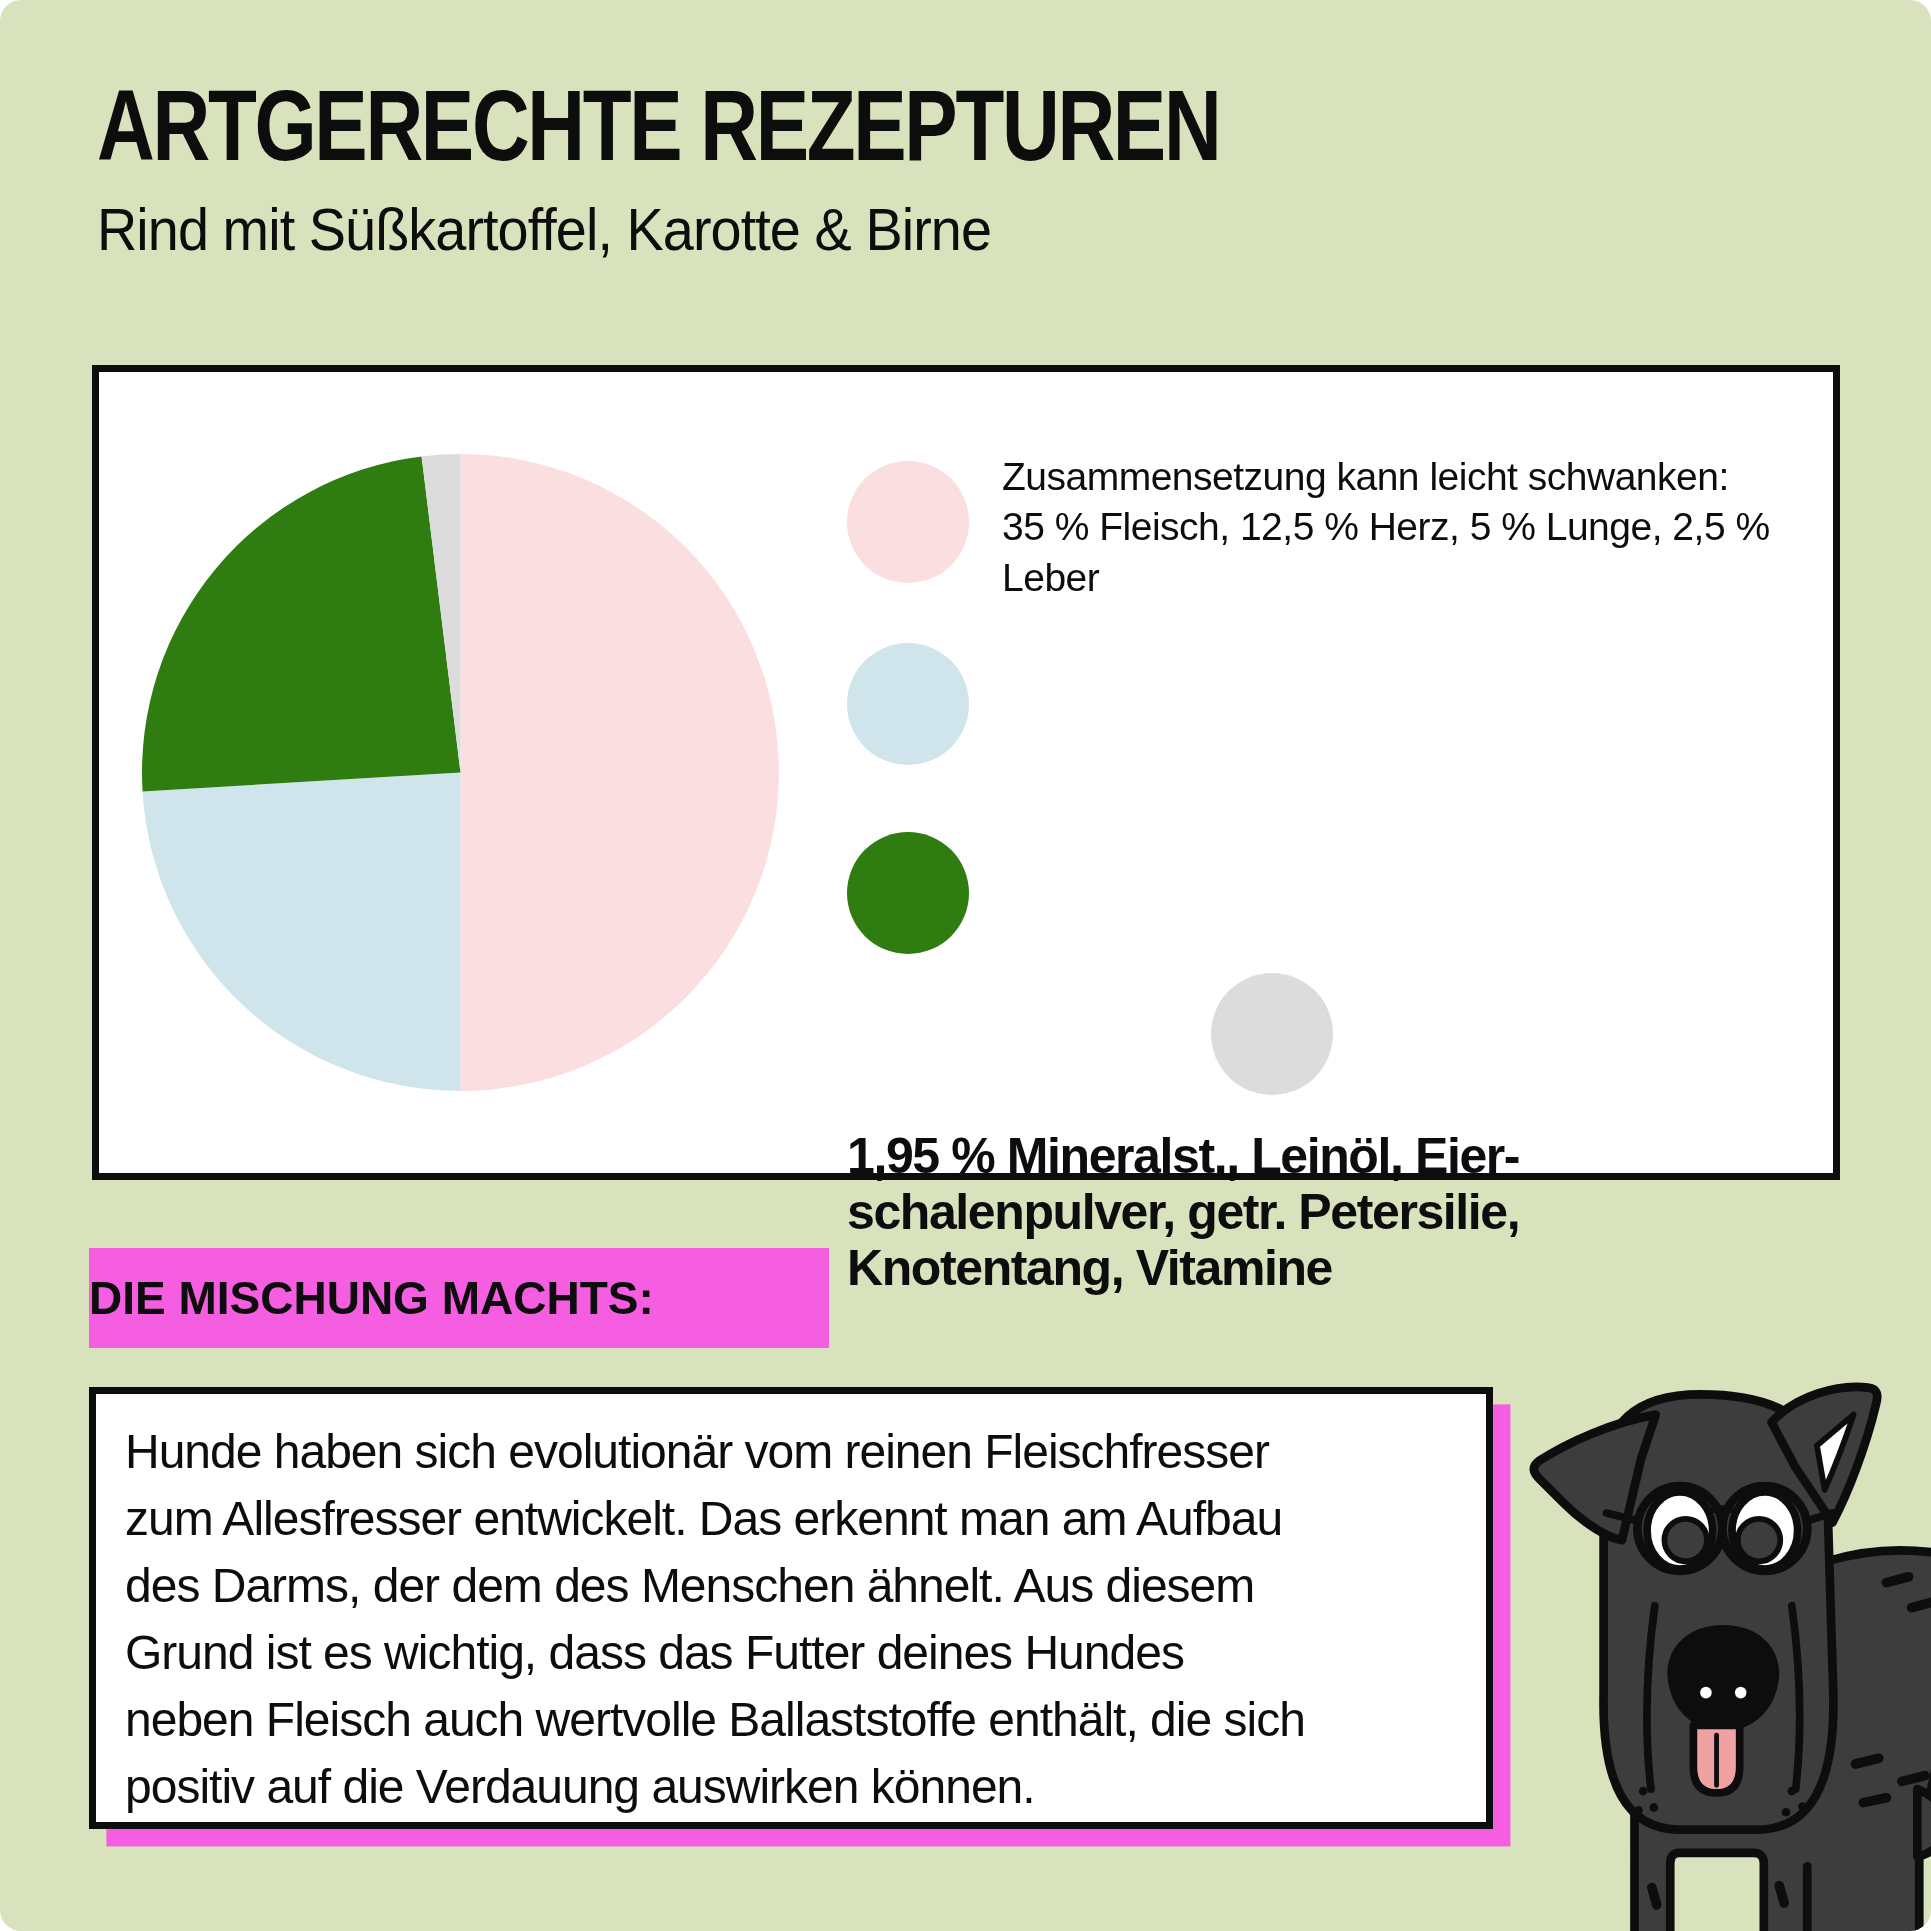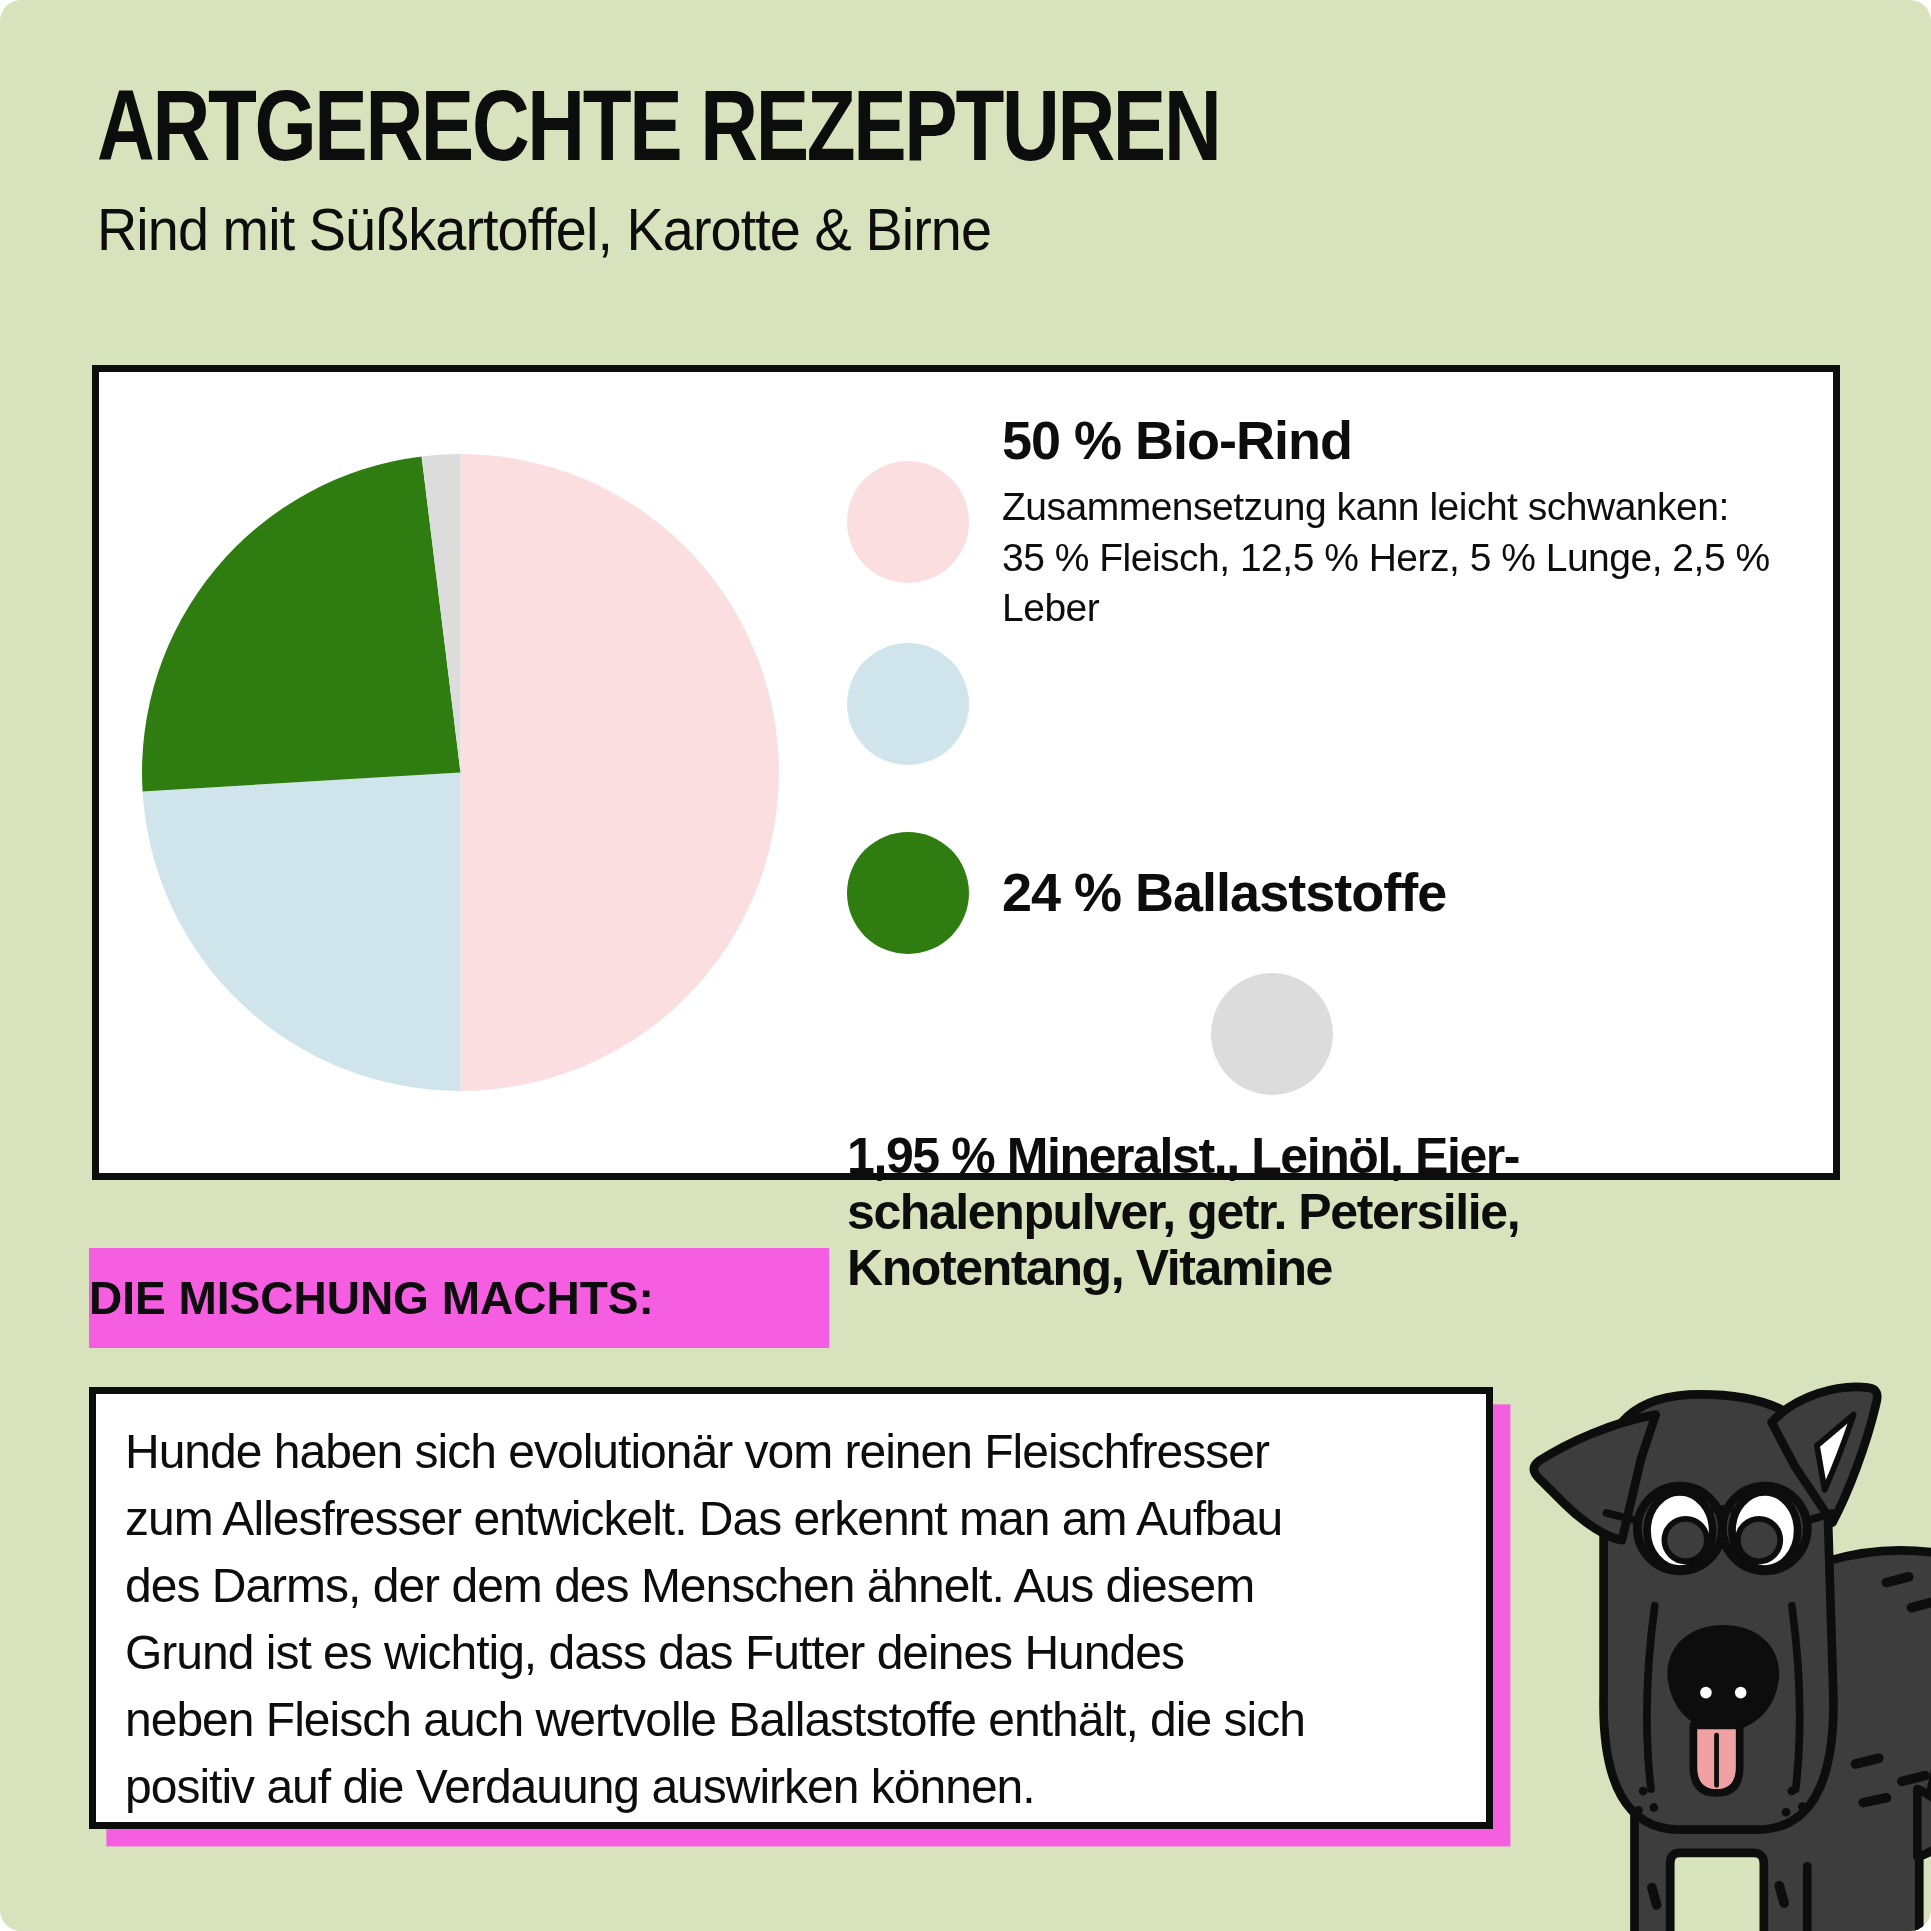--- a/index.html
+++ b/index.html
@@ -78,35 +78,33 @@
         <path d="M330,330 L330,0 A330,330 0 0 1 330,660 Z" fill="#fbdee0"></path>
         <path d="M330,330 L330,660 A330,330 0 0 1 0.59,349.69 Z" fill="#cfe4eb"></path>
         <path d="M330,330 L0.59,349.69 A330,330 0 0 1 289.69,2.47 Z" fill="#2f7d11"></path>
         <path d="M330,330 L289.69,2.47 A330,330 0 0 1 330,0 Z" fill="#dcdcdc"></path>
       </svg>
     </div>
 
     <div class="legend-row row-1">
       <div class="swatch" style="background-color: rgb(251, 222, 224);"></div>
       <div class="legend-text">
-        <div class="legend-heading">50 % Bio-Rind</div>
         <div class="legend-detail">Zusammensetzung kann leicht schwanken:
 35 % Fleisch, 12,5 % Herz, 5 % Lunge, 2,5 %
 Leber</div>
       </div>
     </div>
 
     <div class="legend-row row-2">
       <div class="swatch" style="background-color: rgb(207, 228, 235);"></div>
     </div>
 
     <div class="legend-row row-3">
       <div class="swatch" style="background-color: rgb(47, 125, 17);"></div>
       <div class="legend-text">
-        <div class="legend-heading">24 % Ballaststoffe</div>
       </div>
     </div>
 
     <div class="legend-row row-4">
       <div class="swatch" style="background-color: rgb(220, 220, 220);"></div>
       <div class="legend-text">
         <div class="legend-heading">1,95 % Mineralst., Leinöl, Eier-
 schalenpulver, getr. Petersilie,
 Knotentang, Vitamine</div>
 

